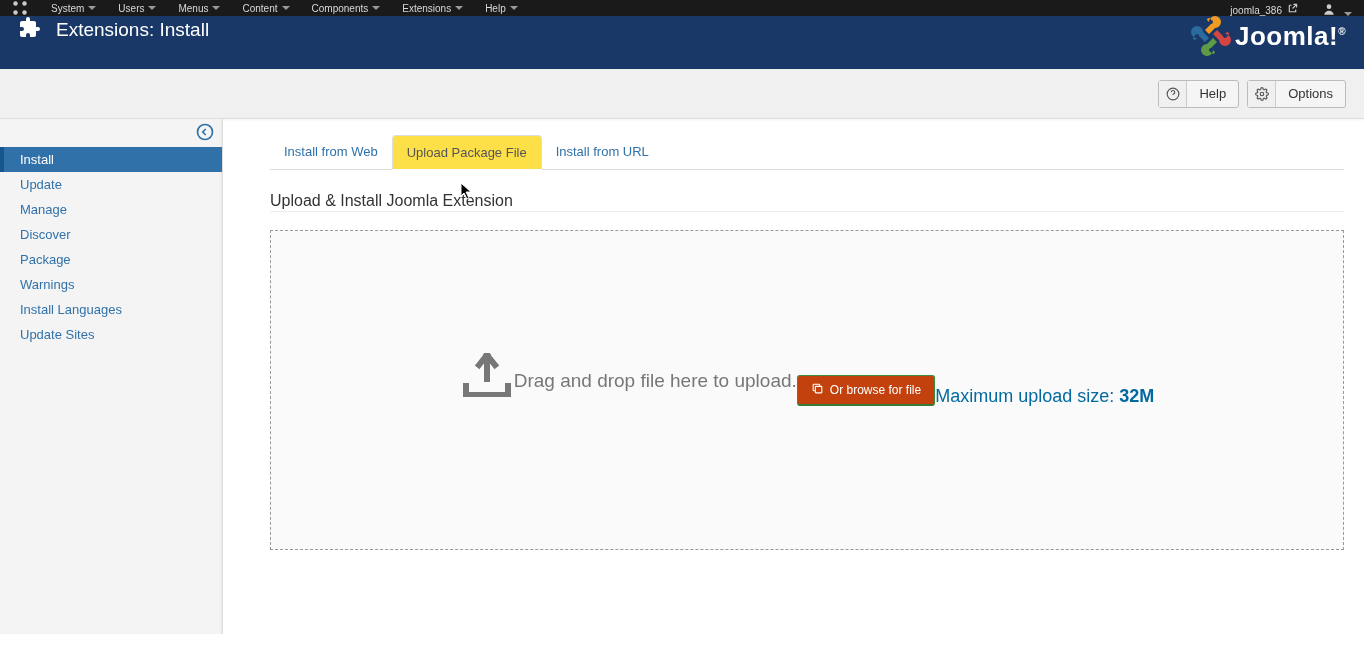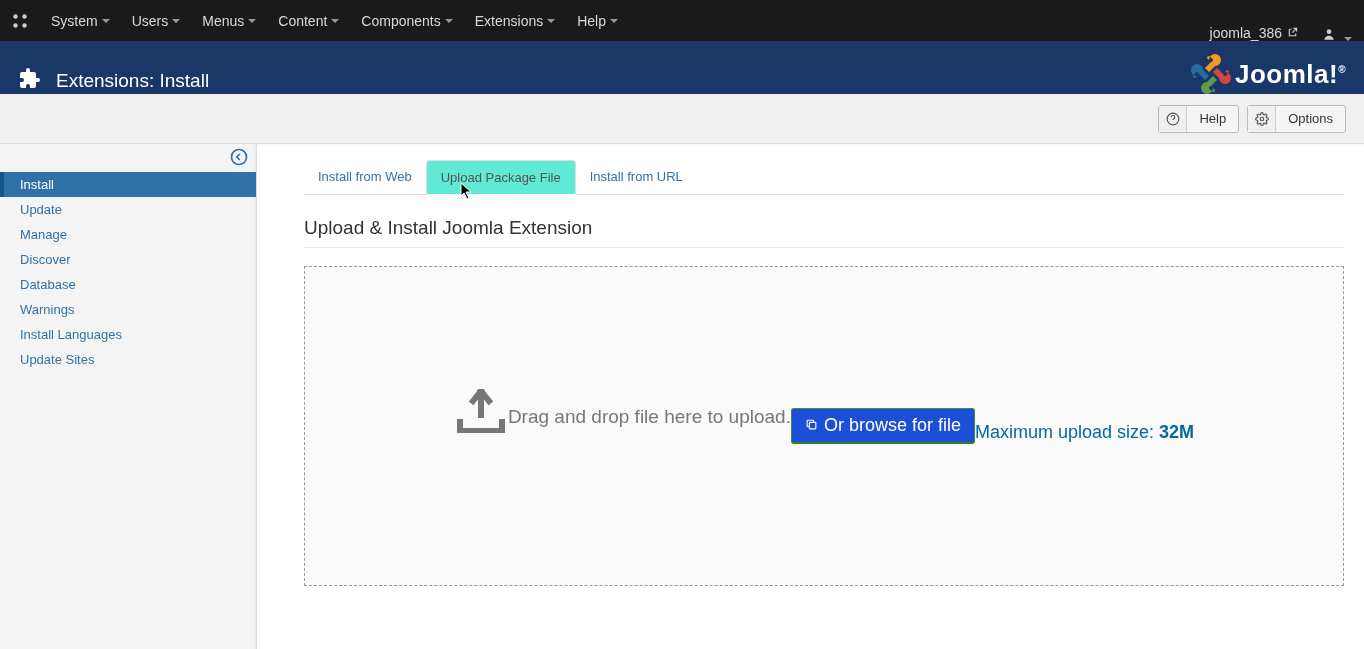--- a/index.html
+++ b/index.html
@@ -1,60 +1,60 @@
 <!DOCTYPE html>
 <html><head>
 <meta charset="utf-8">
 <style>
   * { box-sizing: border-box; margin: 0; padding: 0; }
   body { font-family: -apple-system, BlinkMacSystemFont, "Segoe UI", Helvetica, Arial, sans-serif; font-size: 13px; color: #333; background: #fff; }
 
   
-  .topbar { background: #1a1a1a; height: 41px; display: flex; align-items: stretch; color: #d9d9d9; font-size: 14px; }
+  .topbar { background: #1a1a1a; height: 16px; display: flex; align-items: stretch; color: #d9d9d9; font-size: 10px; }
   .topbar .joomla-icon { width: 40px; display:flex; align-items:center; justify-content:center; }
   .topbar .menu { display:flex; align-items:stretch; flex:1; }
   .topbar .menu-item { display:flex; align-items:center; padding:0 11px; cursor:pointer; color:#d9d9d9; }
   .topbar .caret { display:inline-block; margin-left:4px; width:0; height:0; border-left:4px solid transparent; border-right:4px solid transparent; border-top:4px solid #999; vertical-align:middle; }
   .topbar .right { display:flex; align-items:stretch; }
   .topbar .right .item { display:flex; align-items:flex-end; padding:0 12px; cursor:pointer; }
   .ext-icon { display:inline-block; margin-left:5px; }
 
   
-  .header { background:#1a3867; height:53px; display:flex; align-items:flex-end; color:#fff; padding:0 18px; justify-content:space-between; }
+  .header { background:#1a3867; height:53px; display:flex; align-items:flex-start; color:#fff; padding:0 18px; justify-content:space-between; }
   .header-left { display:flex; align-items:center; gap:14px; }
   .header h1 { font-size:19px; font-weight:400; }
   .logo { display:flex; align-items:center; gap:4px; }
 
   
   .toolbar { background:#f0f0f0; border-bottom:1px solid #dedede; height:50px; display:flex; align-items:center; justify-content:flex-end; padding:0 18px; gap:8px; box-shadow: 0 1px 3px rgba(0,0,0,0.05);}
   .btn { display:inline-flex; align-items:center; background:#f5f5f5; border:1px solid #bbb; border-radius:3px; height:28px; cursor:pointer; font-size:13px; color:#333; }
   .btn .btn-icon { width:28px; height:100%; display:flex; align-items:center; justify-content:center; border-right:1px solid #ccc; color:#555; background:#f0f0f0;}
   .btn .btn-text { padding:0 12px; }
 
   
   .layout { display:flex; }
 
   
-  .sidebar { width:257px; background:#f4f4f4; border-right:1px solid #ddd; min-height:515px; box-shadow:inset -3px 0 3px -2px rgba(0,0,0,0.05);}
+  .sidebar { width:223px; background:#f4f4f4; border-right:1px solid #ddd; min-height:515px; box-shadow:inset -3px 0 3px -2px rgba(0,0,0,0.05);}
   .sidebar .collapse-row { height:28px; display:flex; align-items:center; justify-content:flex-end; padding-right:8px; }
   .collapse-btn { color:#3071a9; cursor:pointer; }
   .side-nav { list-style:none; }
   .side-nav li { padding:5px 14px 5px 20px; font-size:13px; color:#3071a9; cursor:pointer; }
   .side-nav li.active { background:#3071a9; color:#fff; border-left:4px solid #17568c; padding-left:16px;}
 
   
   .main { flex:1; padding:15px 20px 20px 28px;margin-left:19px; }
   .tabs { display:flex; border-bottom:1px solid #ddd; margin-bottom:22px;}
   .tab { padding:9px 14px; font-size:13px; color:#3071a9; cursor:pointer; position:relative; top:1px;}
-  .tab.active { color:#555; background:#5eead4; border:1px solid #ddd; border-bottom:1px solid #fff; border-radius:4px 4px 0 0;}
-  .content-title { font-size:19px; font-weight:400; color:#333; margin-bottom:12px; padding-bottom:8px; border-bottom:1px solid #eee;}
+  .tab.active { color:#555; background:#fde047; border:1px solid #ddd; border-bottom:1px solid #fff; border-radius:4px 4px 0 0;}
+  .content-title { font-size:16px; font-weight:400; color:#333; margin-bottom:12px; padding-bottom:1px; border-bottom:1px solid #eee;}
   .dropzone { border:1px dashed #999; background:#fafafa; min-height:320px; display:flex; flex-direction:row; align-items:center; justify-content:center; margin-top:18px;}
   .upload-icon { color:#777; margin-bottom:28px;}
   .drop-text { font-size:19px; color:#777; margin-bottom:18px;}
-  .browse-btn { background:#1d4ed8; border:1px solid #3d8b3d; color:#fff; padding:6px 13px; border-radius:3px; font-size:18px; cursor:pointer; display:inline-flex; align-items:center; gap:6px; border-bottom:2px solid #357a35;}
+  .browse-btn { background:#c2410c; border:1px solid #3d8b3d; color:#fff; padding:6px 13px; border-radius:3px; font-size:12px; cursor:pointer; display:inline-flex; align-items:center; gap:6px; border-bottom:2px solid #357a35;}
   .maxsize { font-size:18px; color:#0369a1; margin-top:12px; }
   .maxsize strong { font-weight:bold; }
 
   .cursor-fake { position:absolute; left:460px; top:182px; pointer-events:none; z-index:999; }
 </style>
 </head>
 <body>
 
 <div class="topbar">
   <div class="joomla-icon">
@@ -170,21 +170,21 @@
             <circle cx="12" cy="12" r="10"></circle>
             <path d="M13 8l-4 4 4 4"></path>
           </svg>
       </span>
     </div>
     <ul class="side-nav">
       <li class="active">Install</li>
       <li>Update</li>
       <li>Manage</li>
       <li>Discover</li>
-      <li>Database</li>
+      <li>Package</li>
       <li>Warnings</li>
       <li>Install Languages</li>
       <li>Update Sites</li>
     </ul>
   </div>
 
   <div class="main">
     <div class="tabs">
       <div class="tab">Install from Web</div>
       <div class="tab active">Upload Package File</div>

